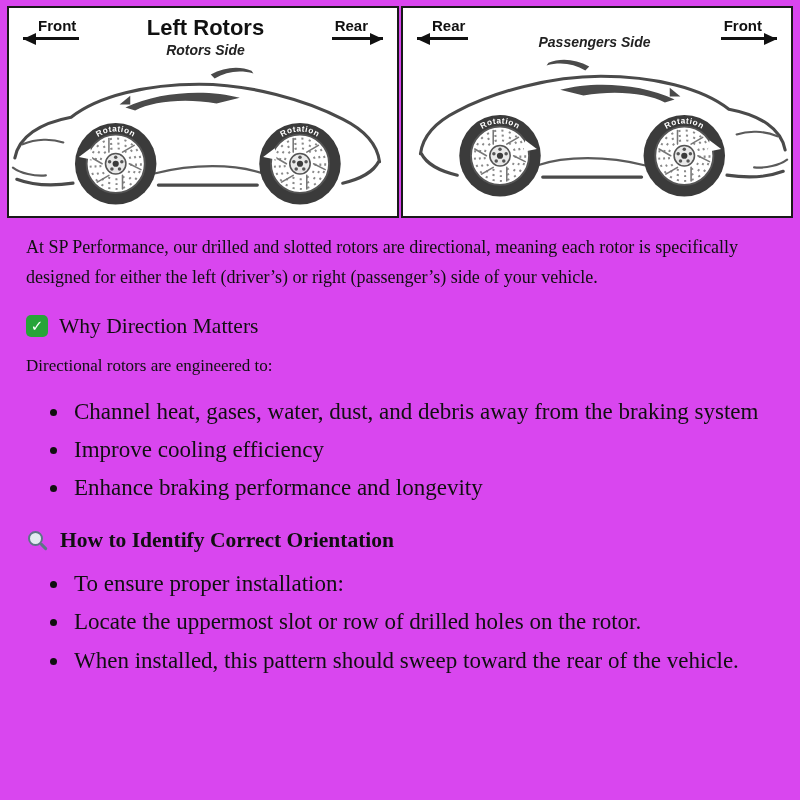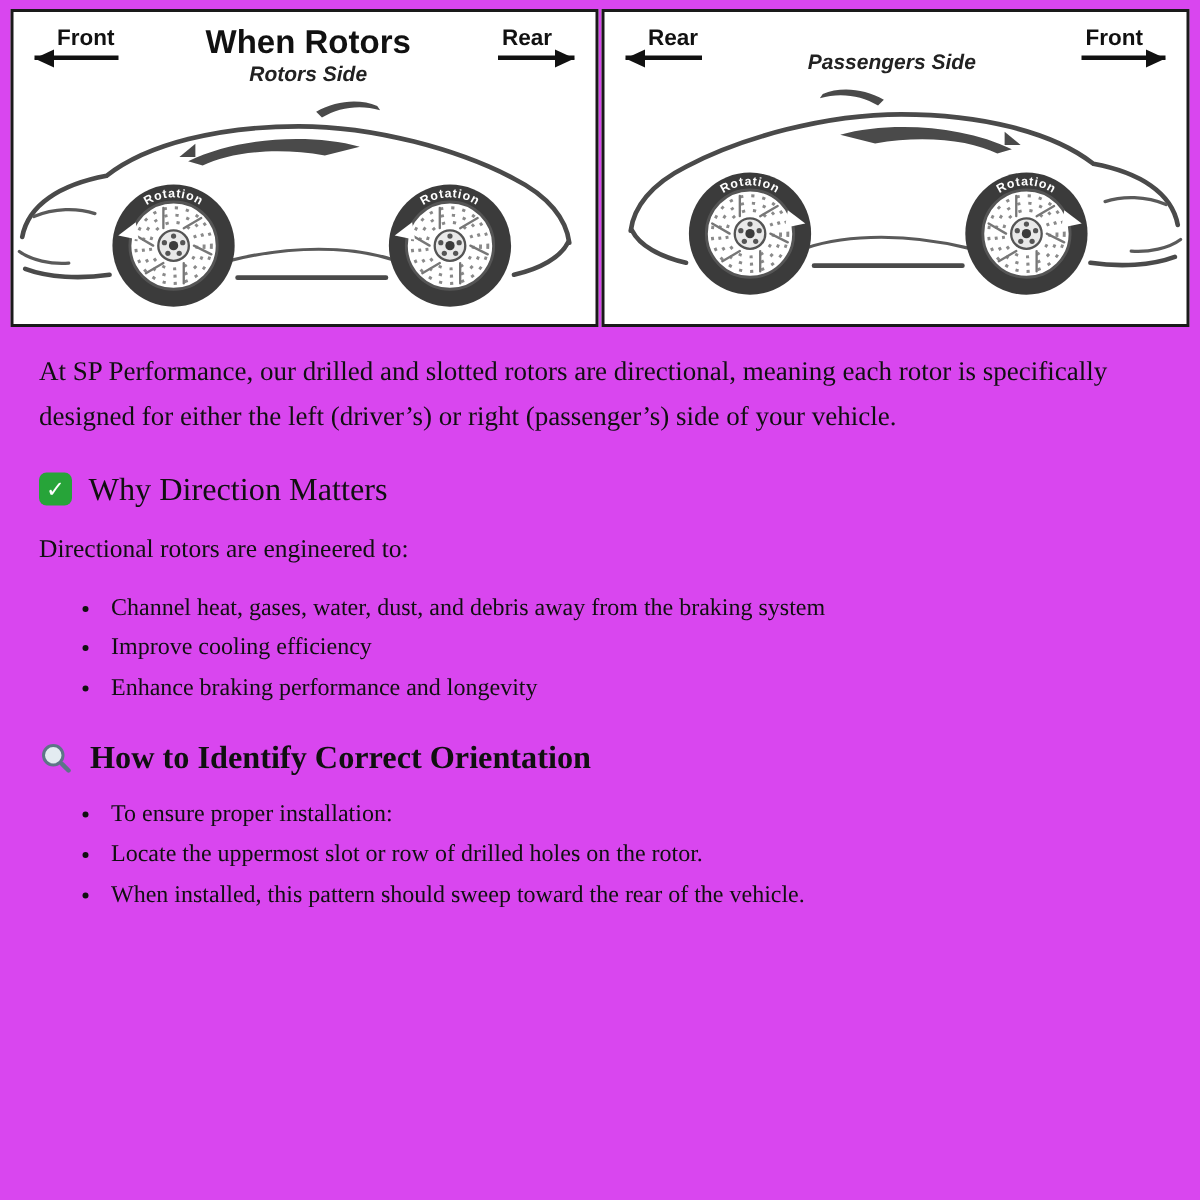--- a/index.html
+++ b/index.html
@@ -27,21 +27,21 @@
   .rot-text { font:700 8.5px "Liberation Sans", sans-serif; fill:#ffffff; letter-spacing:0.6px; }
 
   
   .content { padding:15px 26px 0; font-family:"Liberation Serif", serif; color:#101010; }
   .intro { font-size:18px; line-height:1.66; margin:0; }
   .h-row { display:flex; align-items:center; gap:11px; margin-top:21px; }
   .h1 { font-size:21.5px; font-weight:400; }
   .h2 { font-size:21.5px; font-weight:700; }
   .lead { font-size:17px; margin-top:17px; }
   ul.bullets { margin:12px 0 0; padding-left:44px; }
-  ul.bullets li { font-size:16px; line-height:1.66; padding-left:4px; }
+  ul.bullets li { font-size:23px; line-height:1.66; padding-left:4px; }
 
   .check-icon { width:22px; height:22px; border-radius:5px; background:#27a439; display:inline-flex; align-items:center; justify-content:center; flex:0 0 auto; }
   .check-icon::after { content:"\2713"; color:#fff; font:700 15px "DejaVu Sans", sans-serif; }
   .search-icon { position:relative; width:23px; height:23px; flex:0 0 auto; }
   .search-icon::before { content:""; position:absolute; left:2px; top:2px; width:11px; height:11px; border:2.6px solid #5d7587; border-radius:50%; background:#e3ebf1; }
   .search-icon::after { content:""; position:absolute; width:9px; height:3.2px; background:#5d7587; border-radius:2px; transform:rotate(45deg); left:13px; top:16px; }
 </style>
 </head>
 <body>
 
@@ -76,21 +76,21 @@
 </svg>
 
 <div class="page">
 
   <div class="diagram">
 
     <div class="panel">
       <div class="panel-header">
         <span class="dir left"><span>Front</span></span>
         <span class="title-block">
-          <span class="panel-title">When Rotors</span><br>
+          <span class="panel-title">Left Rotors</span><br>
           <span class="panel-sub">Rotors Side</span>
         </span>
         <span class="dir right"><span>Rear</span></span>
       </div>
       <svg class="car-svg" viewBox="0 0 400 162">
         <g class="car-lines">
           <path d="M 6 102 C 10 80 32 66 64 60 C 92 38 142 26 196 26 C 248 26 306 42 344 62 C 368 74 380 90 382 106"></path>
           <path class="thin" d="M 14 88 C 28 82 44 82 56 86"></path>
           <path class="thin" d="M 4 112 C 12 118 26 121 38 120"></path>
           <path d="M 8 124 C 24 130 46 131 66 128"></path>

